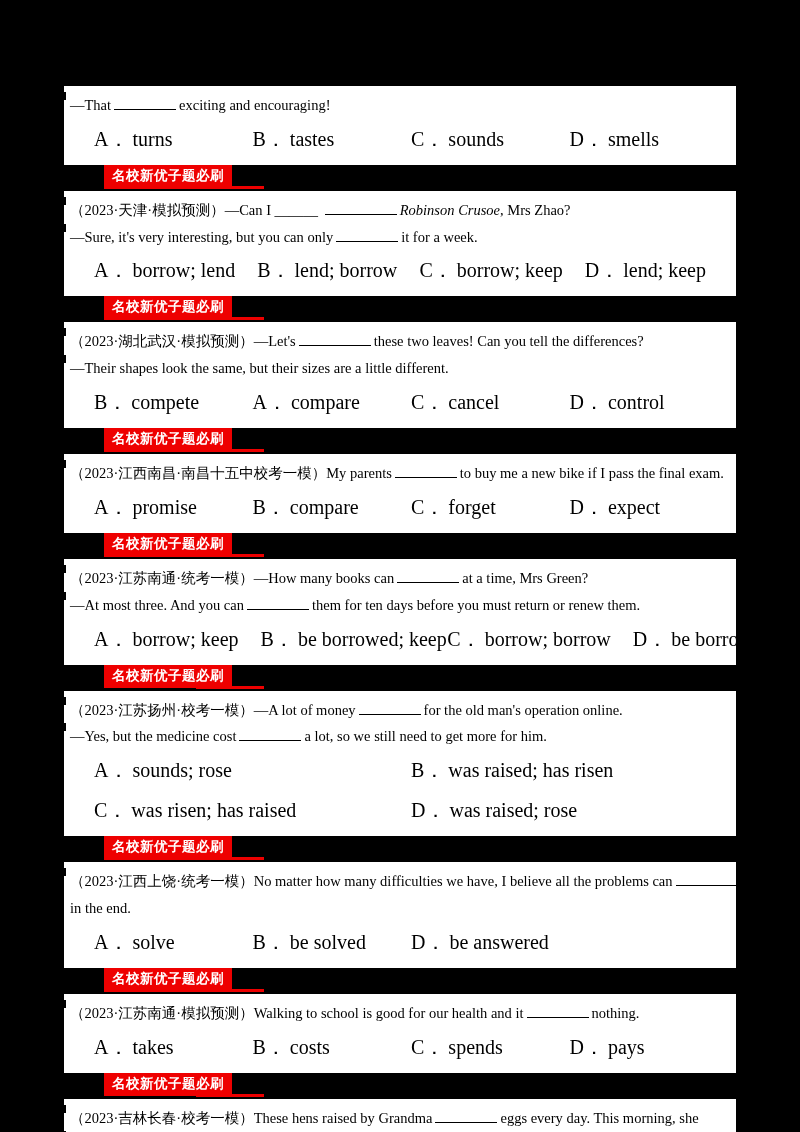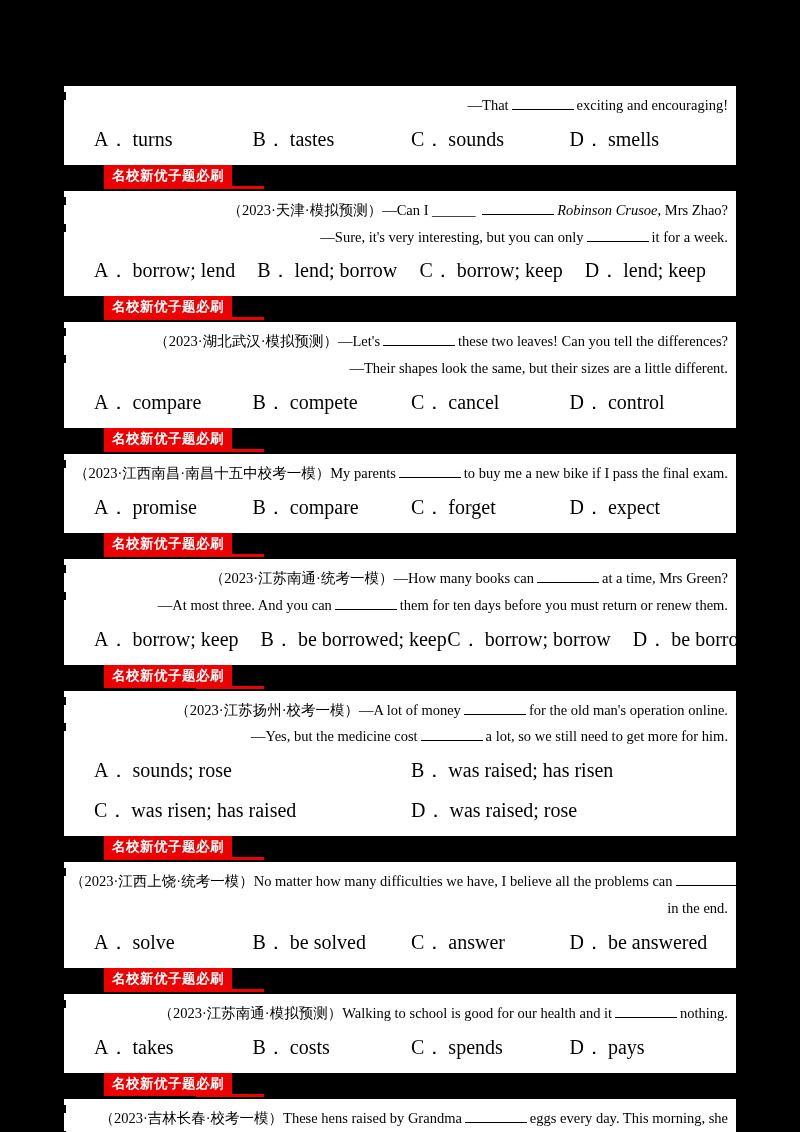--- a/index.html
+++ b/index.html
@@ -62,21 +62,21 @@
     width: 68px;
     height: 3px;
     background: #ee0000;
   }
 
   .line {
     font-size: 14.5px;
     line-height: 1.85;
     white-space: nowrap;
   }
-  .stem { padding-left: 2px; text-align: right; }
+  .stem { padding-left: 2px; }
   .blank {
     display: inline-block;
     border-bottom: 1px solid #000;
     width: 62px;
     vertical-align: baseline;
     margin: 0 3px;
   }
   .blank.wide { width: 72px; }
   .italic { font-style: italic; }
 
@@ -151,22 +151,22 @@
     <div class="qblock">
       <div class="line stem rel">
         <span class="bullet"></span>
         <span>（2023·湖北武汉·模拟预测）</span><span>—Let's</span><span class="blank wide"></span><span>these two leaves! Can you tell the differences?</span>
       </div>
       <div class="line stem rel">
         <span class="bullet"></span>
         <span>—Their shapes look the same, but their sizes are a little different.</span>
       </div>
       <div class="opts cols4">
+        <div class="o"><span class="lbl">B．</span><span>compete</span></div>
         <div class="o"><span class="lbl">A．</span><span>compare</span></div>
-        <div class="o"><span class="lbl">B．</span><span>compete</span></div>
         <div class="o"><span class="lbl">C．</span><span>cancel</span></div>
         <div class="o"><span class="lbl">D．</span><span>control</span></div>
       </div>
     </div>
 
     <div class="badge-row">
       <div class="badge">名校新优子题必刷</div>
       <div class="badge-tail"></div>
     </div>
 
@@ -238,21 +238,20 @@
       <div class="line stem rel">
         <span class="bullet"></span>
         <span>（2023·江西上饶·统考一模）</span><span>No matter how many difficulties we have, I believe all the problems can</span><span class="blank"></span>
       </div>
       <div class="line stem">
         <span>in the end.</span>
       </div>
       <div class="opts cols4">
         <div class="o"><span class="lbl">A．</span><span>solve</span></div>
         <div class="o"><span class="lbl">B．</span><span>be solved</span></div>
-        <div class="o"><span class="lbl">C．</span><span>answer</span></div>
         <div class="o"><span class="lbl">D．</span><span>be answered</span></div>
       </div>
     </div>
 
     <div class="badge-row">
       <div class="badge">名校新优子题必刷</div>
       <div class="badge-tail"></div>
     </div>
 
     <div class="qblock">

